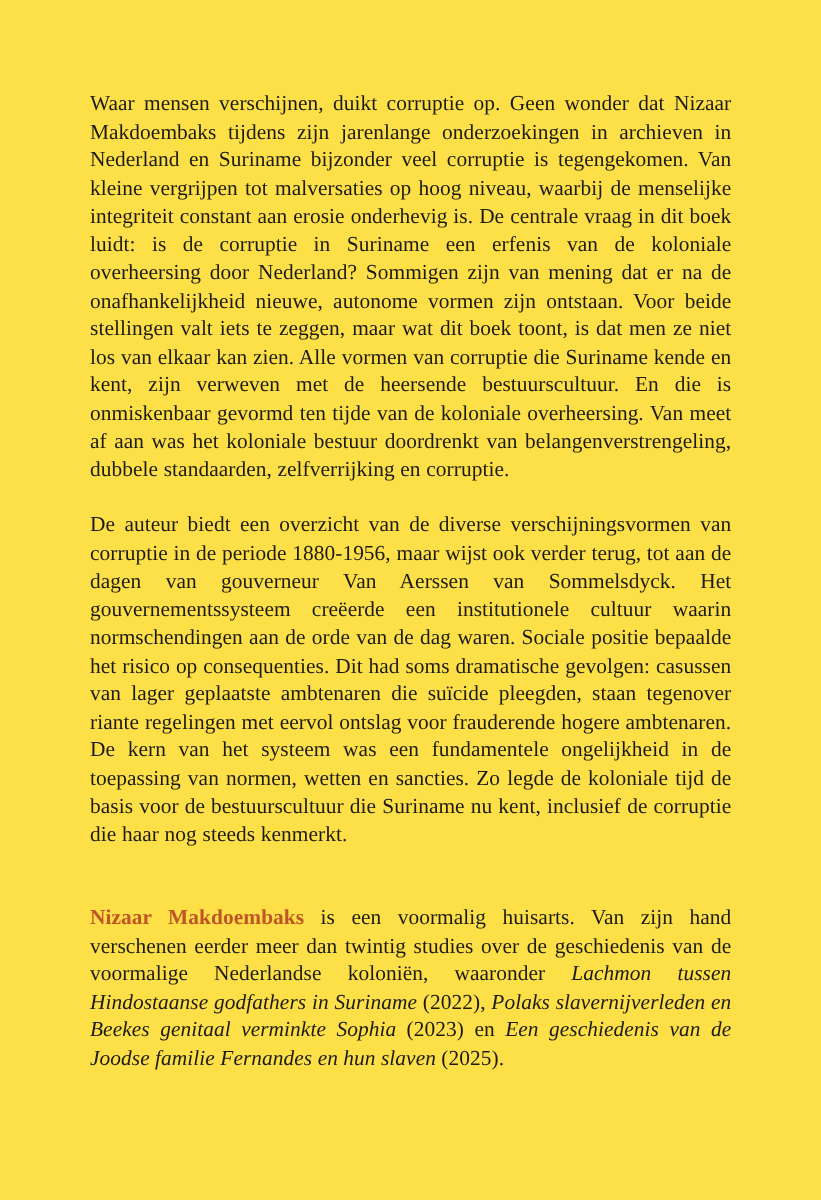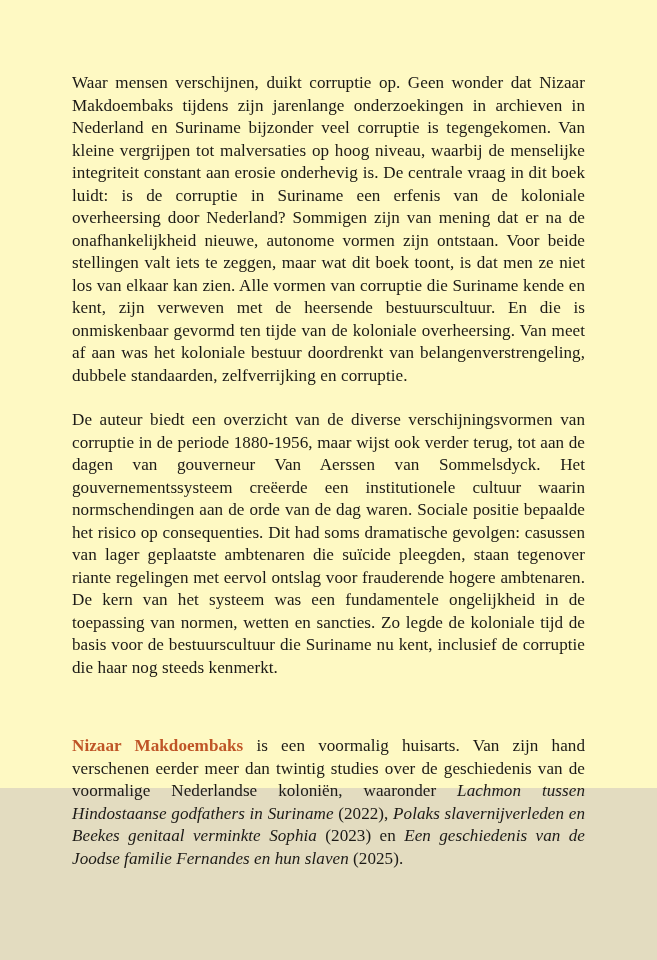--- a/index.html
+++ b/index.html
@@ -10,22 +10,22 @@
     width: 657px;
     height: 960px;
     background: #e3dcc0;
     font-family: "Liberation Serif", "DejaVu Serif", serif;
     color: #1c1a16;
     overflow: hidden;
   }
   .cover {
     position: relative;
     width: 657px;
-    height: 788px;
-    background: #fef9c3;
+    height: 960px;
+    background: #fde047;
     box-sizing: border-box;
   }
   .text-column {
     position: absolute;
     left: 72px;
     top: 72px;
     width: 513px;
   }
   p.body-par {
     margin: 0 0 22px 0;
@@ -38,21 +38,21 @@
     hyphens: manual;
     -webkit-hyphens: manual;
   }
   p.body-par:last-of-type {
     margin-bottom: 4px;
   }
   .blurb-block {
     margin-bottom: 26px;
   }
   .bio-block {
-    margin-top: 56px;
+    margin-top: 44px;
   }
   p.bio-par {
     margin: 0;
     font-size: 17.1px;
     line-height: 22.5px;
     text-align: justify;
     text-justify: inter-word;
     letter-spacing: 0.05px;
   }
   .author-name {

